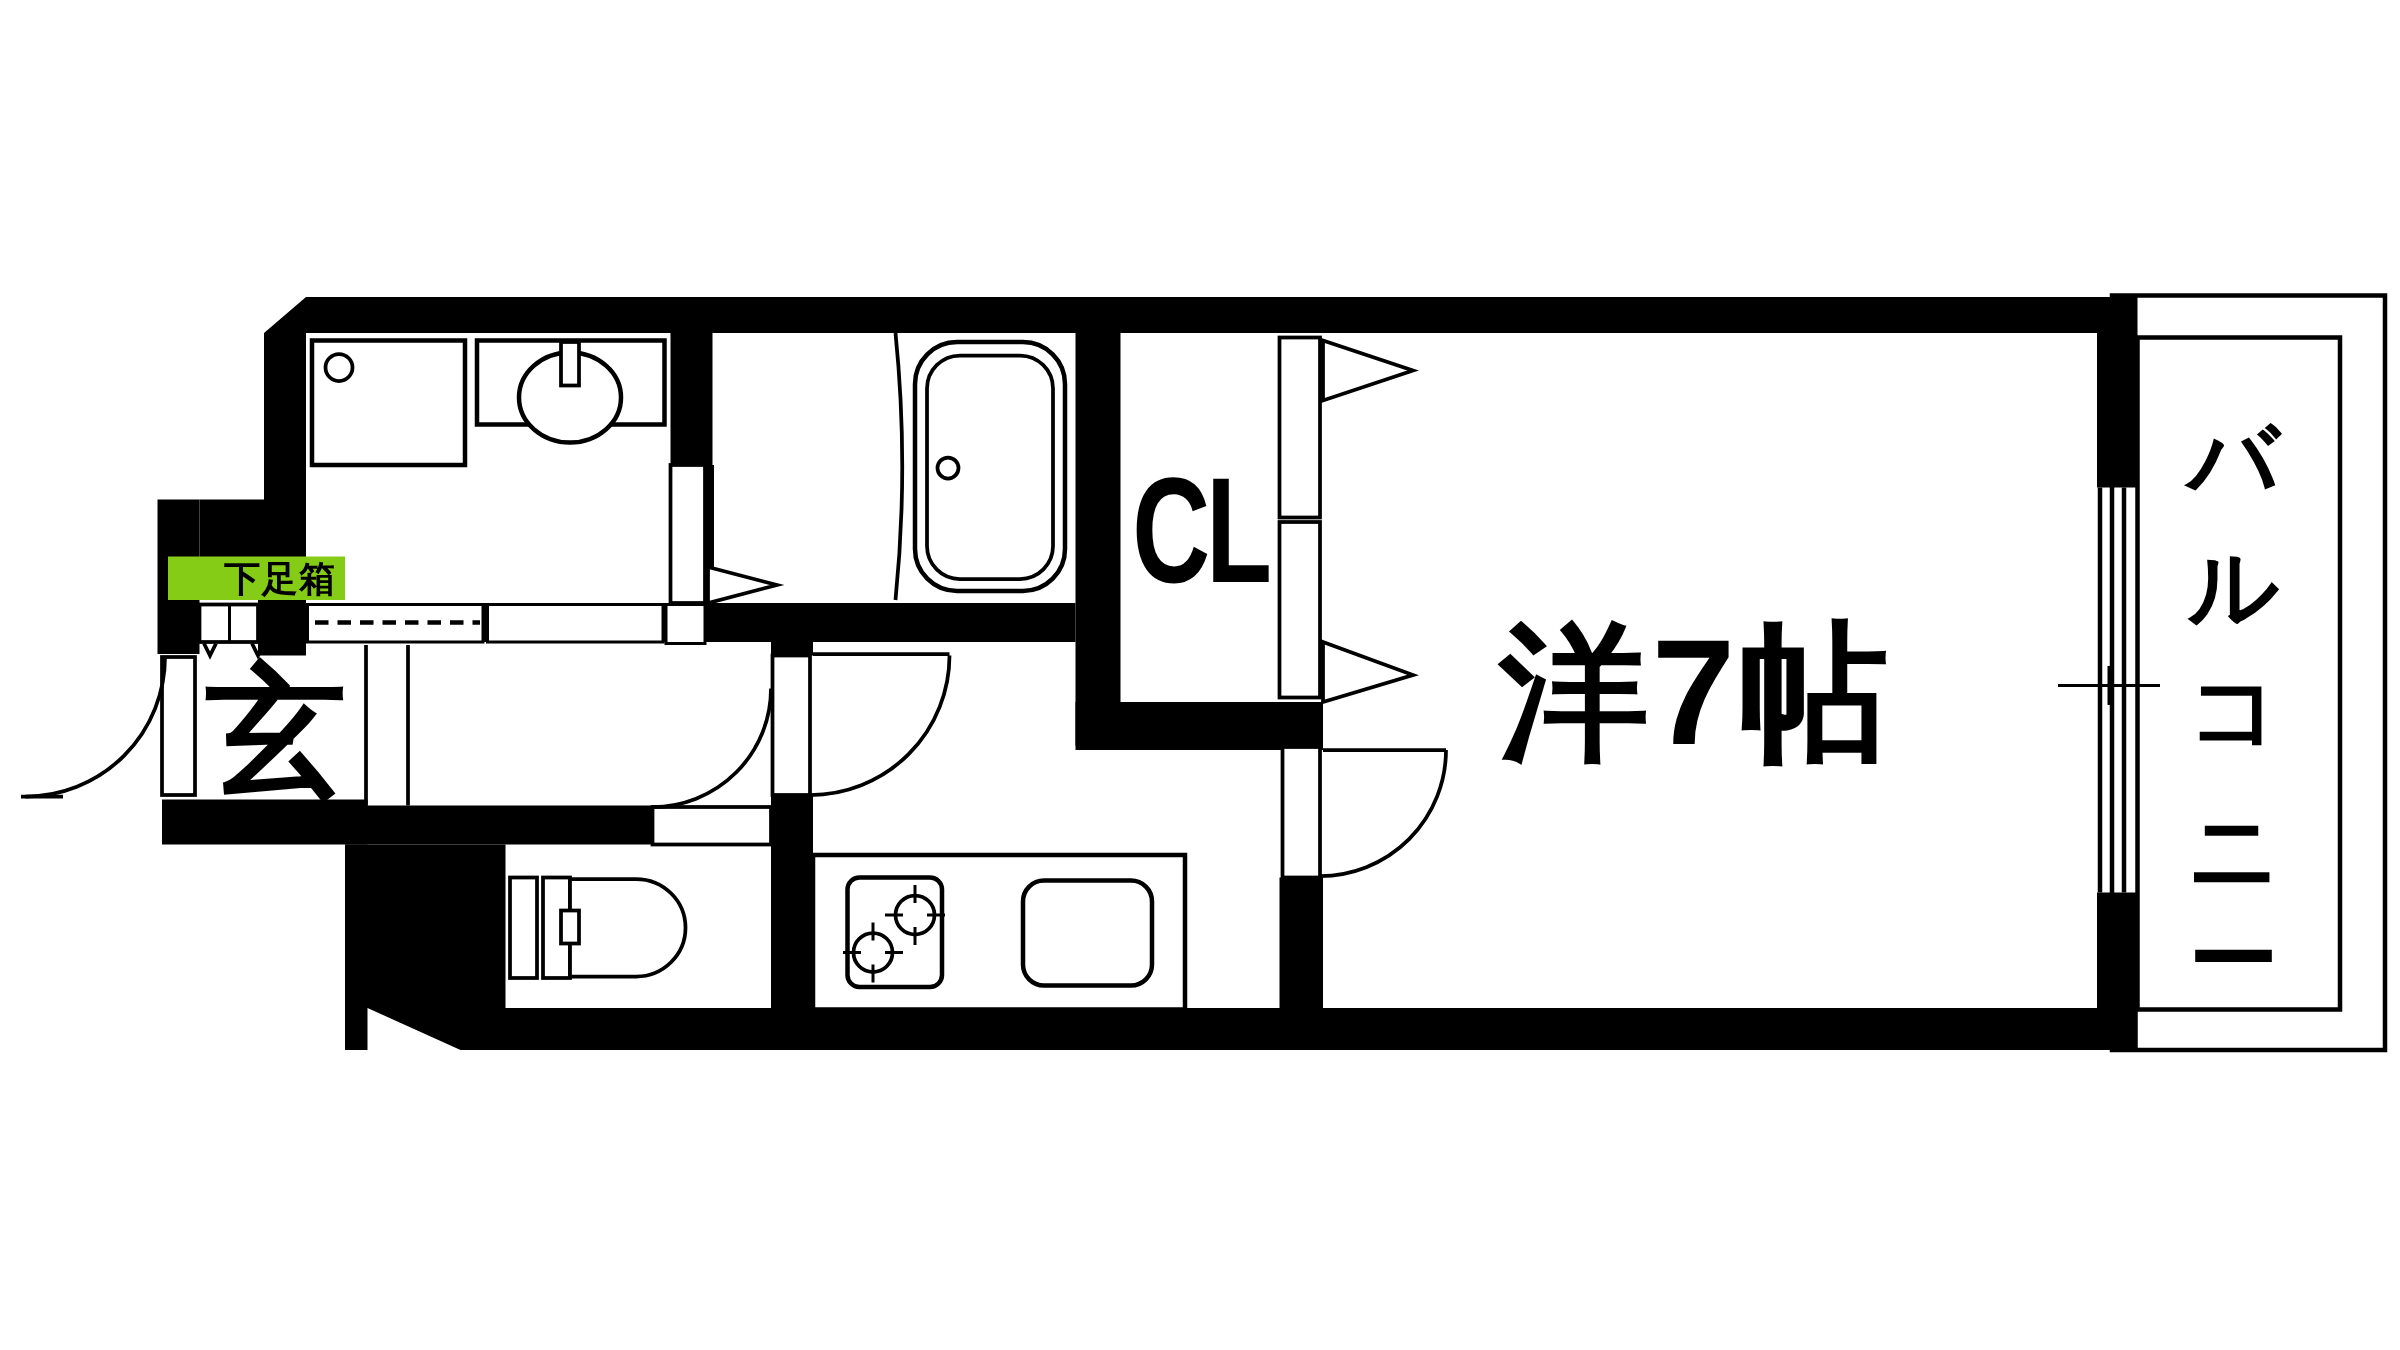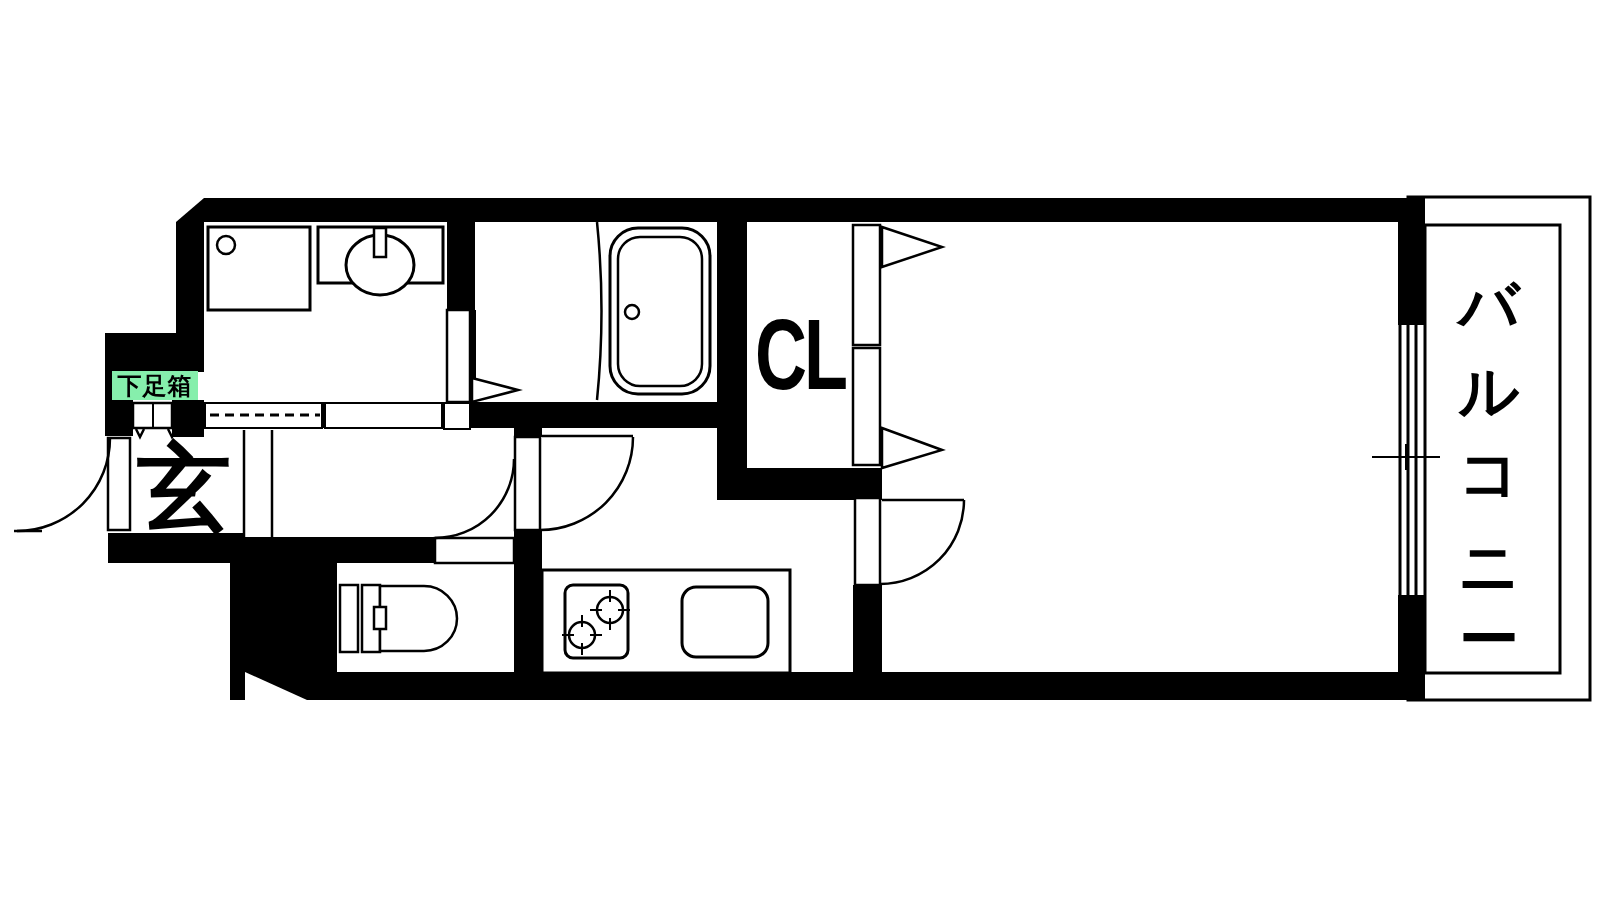--- a/index.html
+++ b/index.html
@@ -3,23 +3,24 @@
 <meta charset="utf-8">
 <style>
   html,body{margin:0;padding:0;background:#ffffff;}
   #stage{
     position:relative;width:1600px;height:900px;background:#ffffff;
     font-family:"Liberation Sans","DejaVu Sans",sans-serif;overflow:hidden;
   }
   #plan-svg{position:absolute;left:0;top:0;}
   .lbl{position:absolute;color:#000;white-space:nowrap;}
   .lbl-shoebox{
-    left:112px;top:371px;width:86px;height:29px;background:#86efac;
+    left:112px;top:371px;width:86px;height:29px;background:#84cc16;
     font-size:24px;font-weight:600;display:flex;align-items:center;justify-content:center;
     letter-spacing:1px;
+    padding-left:32px;
   }
   .lbl-genkan{
     left:130px;top:436px;width:108px;height:104px;
     font-size:94px;font-weight:900;line-height:104px;text-align:center;
   }
   .lbl-cl{
     left:744px;top:298px;width:112px;height:112px;
     font-size:100px;font-weight:700;letter-spacing:-4px;
     display:flex;align-items:center;justify-content:center;
     transform:scaleX(0.72);transform-origin:center;
@@ -178,15 +179,16 @@
       <line x1="1416" y1="325" x2="1416" y2="595" stroke-width="3"></line>
       <line x1="1372" y1="457" x2="1440" y2="457" stroke-width="2"></line>
       <line x1="1406" y1="444" x2="1406" y2="470" stroke-width="2"></line>
       <line x1="1416" y1="448" x2="1416" y2="478" stroke-width="2"></line>
     </g>
   </svg>
 
   <div class="lbl lbl-shoebox">下足箱</div>
   <div class="lbl lbl-genkan">玄</div>
   <div class="lbl lbl-cl">CL</div>
+  <div class="lbl lbl-room">洋7帖</div>
   <div class="lbl lbl-balcony">バルコニー</div>
 
 </div>
 
 </body></html>

